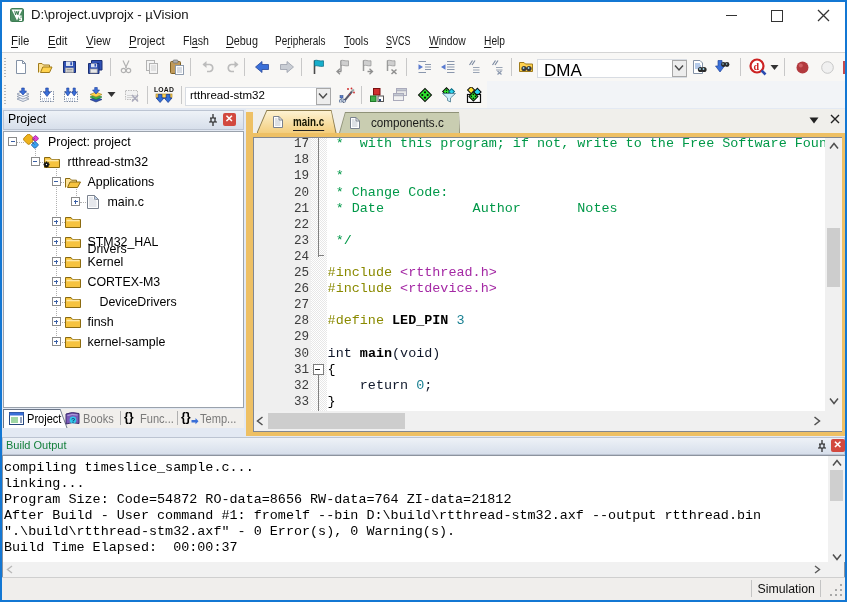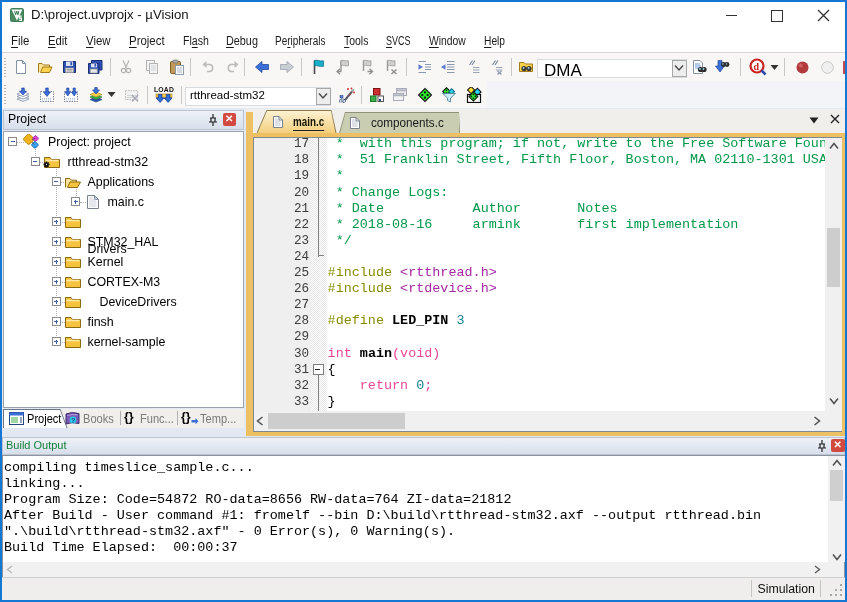--- a/index.html
+++ b/index.html
@@ -15,21 +15,21 @@
   u{text-decoration:underline;text-underline-offset:2px;}
   .ebox{position:absolute;width:9px;height:9px;background:#fff;border:1px solid #8a8a8a;box-sizing:border-box;}
   .ebox i{position:absolute;left:1.5px;top:3px;width:4px;height:1.4px;background:#3a5fa5;}
   .ebox b{position:absolute;left:3px;top:1.5px;width:1.4px;height:4px;background:#3a5fa5;}
   .tl{position:absolute;font-size:12.4px;color:#000;}
   .cl{position:absolute;left:0;white-space:pre;}
   .gn{position:absolute;right:0;white-space:pre;}
   .cm{color:#009848;}
   .pp{color:#8a8a00;}
   .hd{color:#a428a4;}
-  .kw{color:#ec4899;}
+  .kw{color:#0f172a;}
   .nm{color:#177f91;}
   #code b{font-weight:bold;color:#000;}
 </style>
 </head>
 <body>
 
 <div class="ab" style="left:0;top:0;width:847px;height:30px;background:#ffffff;"></div>
 <div class="ab" id="appicon" style="left:10px;top:8px;width:14px;height:14px;">
 <svg width="14" height="14" viewBox="0 0 14 14">
 <rect x="0" y="0" width="14" height="14" rx="2.5" fill="#3a7a50"></rect>
@@ -556,25 +556,23 @@
 </div>
 
 <div class="ab" style="left:318.2px;top:138px;width:1.2px;height:118.5px;background:#808080;"></div>
 <div class="ab" style="left:318.2px;top:255.3px;width:5.5px;height:1.2px;background:#808080;"></div>
 <div class="ab" style="left:313.2px;top:364.2px;width:11px;height:11px;background:#fff;border:1px solid #7d7d7d;box-sizing:border-box;"></div>
 <div class="ab" style="left:315.2px;top:369.1px;width:5px;height:1.3px;background:#222;"></div>
 <div class="ab" style="left:318.2px;top:375.2px;width:1.2px;height:55px;background:#808080;"></div>
 
 <div class="ab mono" id="code" style="left:327.6px;top:136.25px;width:497px;height:293px;font-size:13.43px;line-height:16.1px;color:#000;overflow:hidden;">
 <div class="cl" style="top:0"><span class="cm"> *  with this program; if not, write to the Free Software Foundation, Inc.,</span></div>
-<div class="cl" style="top:16.1px"><span class="cm"> *  51 Franklin Street, Fifth Floor, Boston, MA 02110-1301 USA</span></div>
 <div class="cl" style="top:32.2px"><span class="cm"> *</span></div>
-<div class="cl" style="top:48.3px"><span class="cm"> * Change Logs:</span></div>
+<div class="cl" style="top:48.3px"><span class="cm"> * Change Code:</span></div>
 <div class="cl" style="top:64.4px"><span class="cm"> * Date           Author       Notes</span></div>
-<div class="cl" style="top:80.5px"><span class="cm"> * 2018-08-16     armink       first implementation</span></div>
 <div class="cl" style="top:96.6px"><span class="cm"> */</span></div>
 <div class="cl" style="top:112.7px"> </div>
 <div class="cl" style="top:128.8px"><span class="pp">#include</span> <span class="hd">&lt;rtthread.h&gt;</span></div>
 <div class="cl" style="top:144.9px"><span class="pp">#include</span> <span class="hd">&lt;rtdevice.h&gt;</span></div>
 <div class="cl" style="top:161px"> </div>
 <div class="cl" style="top:177.1px"><span class="pp">#define</span> <b>LED_PIN</b> <span class="nm">3</span></div>
 <div class="cl" style="top:193.2px"> </div>
 <div class="cl" style="top:209.3px"><span class="kw">int</span> <b>main</b><span class="kw">(void)</span></div>
 <div class="cl" style="top:225.4px">{</div>
 <div class="cl" style="top:241.5px">    <span class="kw">return</span> <span class="nm">0</span><span class="kw">;</span></div>

